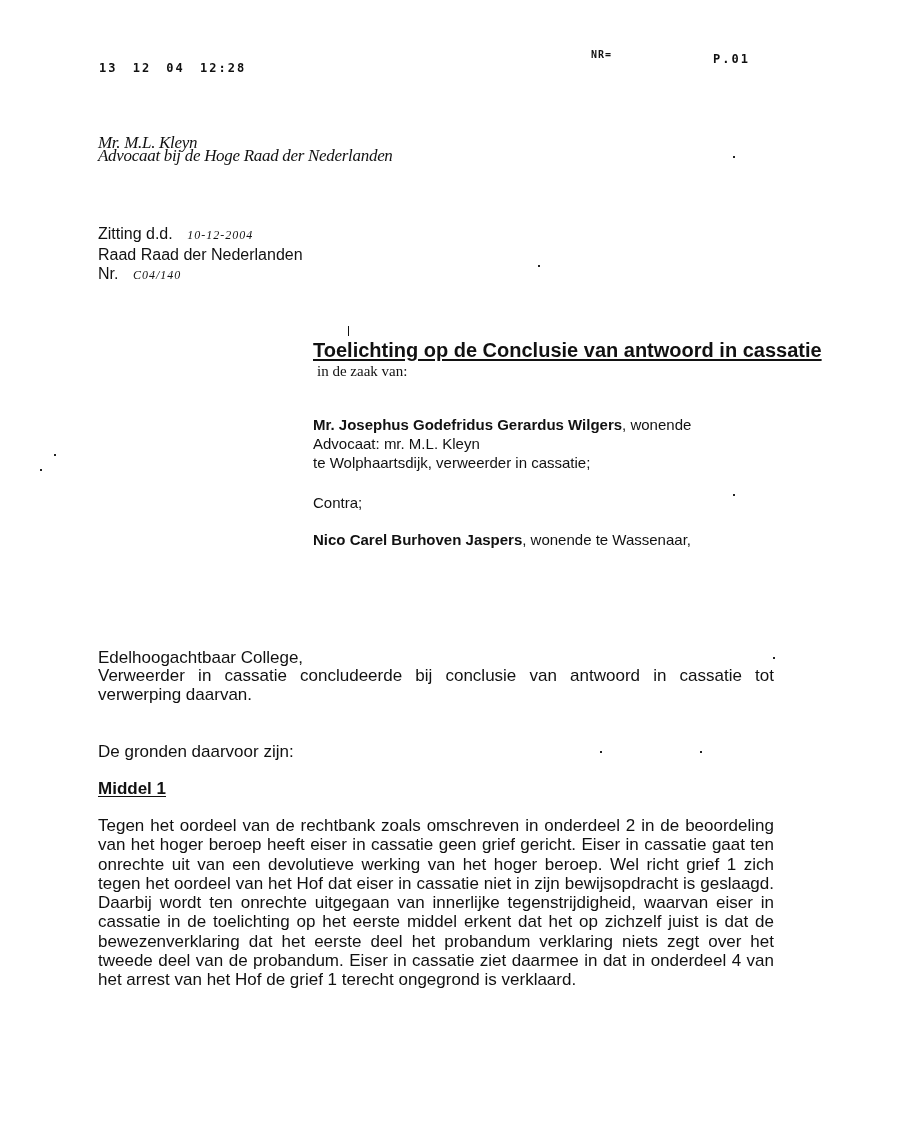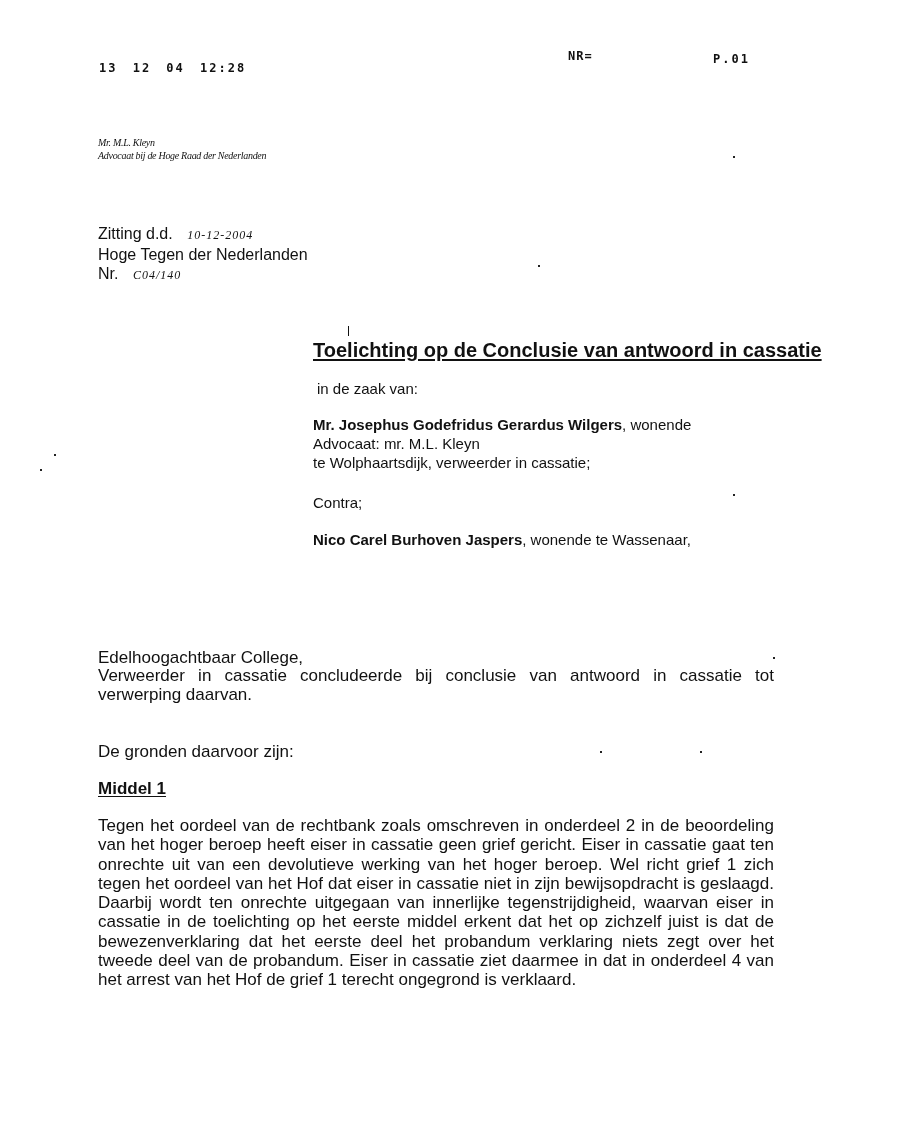--- a/index.html
+++ b/index.html
@@ -4,29 +4,29 @@
   <style>
     html, body { margin: 0; padding: 0; background: #ffffff; }
     body {
       width: 900px; height: 1138px; position: relative; overflow: hidden;
       color: #111111;
       font-family: "Liberation Sans", "DejaVu Sans", sans-serif;
     }
     .abs { position: absolute; white-space: nowrap; }
     .fax { font-family: "DejaVu Sans Mono", "Liberation Mono", monospace; font-size: 12px; font-weight: bold; letter-spacing: 2px; }
     .fax-date { left: 99px; top: 61px; word-spacing: 6px; }
-    .fax-nr { left: 568px; top: 49px; font-size: 12px; letter-spacing: 1px; }
+    .fax-nr { left: 591px; top: 49px; font-size: 10px; letter-spacing: 1px; }
     .fax-page { left: 713px; top: 52px; }
-    .letterhead { left: 98px; top: 136px; font-family: "Liberation Serif", "DejaVu Serif", serif; font-style: italic; font-size: 10px; line-height: 13px; letter-spacing: -0.3px; }
+    .letterhead { left: 98px; top: 136px; font-family: "Liberation Serif", "DejaVu Serif", serif; font-style: italic; font-size: 17px; line-height: 13px; letter-spacing: -0.3px; }
     .court-block { left: 98px; top: 224px; font-size: 16px; line-height: 19px; }
     .court-block .hand { font-family: "Liberation Serif", serif; font-style: italic; font-size: 12px; margin-left: 10px; letter-spacing: 1px; }
     .title { left: 313px; top: 339px; font-size: 20px; font-weight: bold; text-decoration: underline; text-underline-offset: 2px; }
     .cursor-mark { left: 348px; top: 326px; width: 1px; height: 10px; background: #111; }
     .block { left: 313px; font-size: 15px; line-height: 19px; }
-    .intro { top: 379px; left: 317px; }
+    .intro { top: 362px; left: 317px; font-family: Liberation Serif, serif; }
     .party1 { top: 415px; }
     .contra { top: 493px; }
     .party2 { top: 530px; }
     .body-text { left: 98px; width: 676px; font-size: 17px; line-height: 19.3px; white-space: normal; }
     .salutation { top: 648px; }
     .para1 { top: 666px; text-align: justify; }
     .grounds { top: 742px; }
     .heading { top: 779px; font-weight: bold; text-decoration: underline; text-underline-offset: 2px; }
     .para2 { top: 816px; text-align: justify; text-align-last: left; }
     .b { font-weight: bold; }
@@ -42,21 +42,21 @@
 <div class="abs letterhead">
   <div>Mr. M.L. Kleyn</div>
   <div>Advocaat bij de Hoge Raad der Nederlanden</div>
 </div>
 
 <div class="abs court-block">
   <div>
     <span>Zitting d.d.</span>
     <span class="hand">10-12-2004</span>
   </div>
-  <div>Hoge Tegen der Nederlanden</div>
+  <div>Raad Raad der Nederlanden</div>
   <div>
     <span>Nr.</span>
     <span class="hand">C04/140</span>
   </div>
 </div>
 
 <div class="abs cursor-mark"></div>
 <div class="abs title">Toelichting op de Conclusie van antwoord in cassatie</div>
 
 <div class="abs block intro">in de zaak van:</div>

